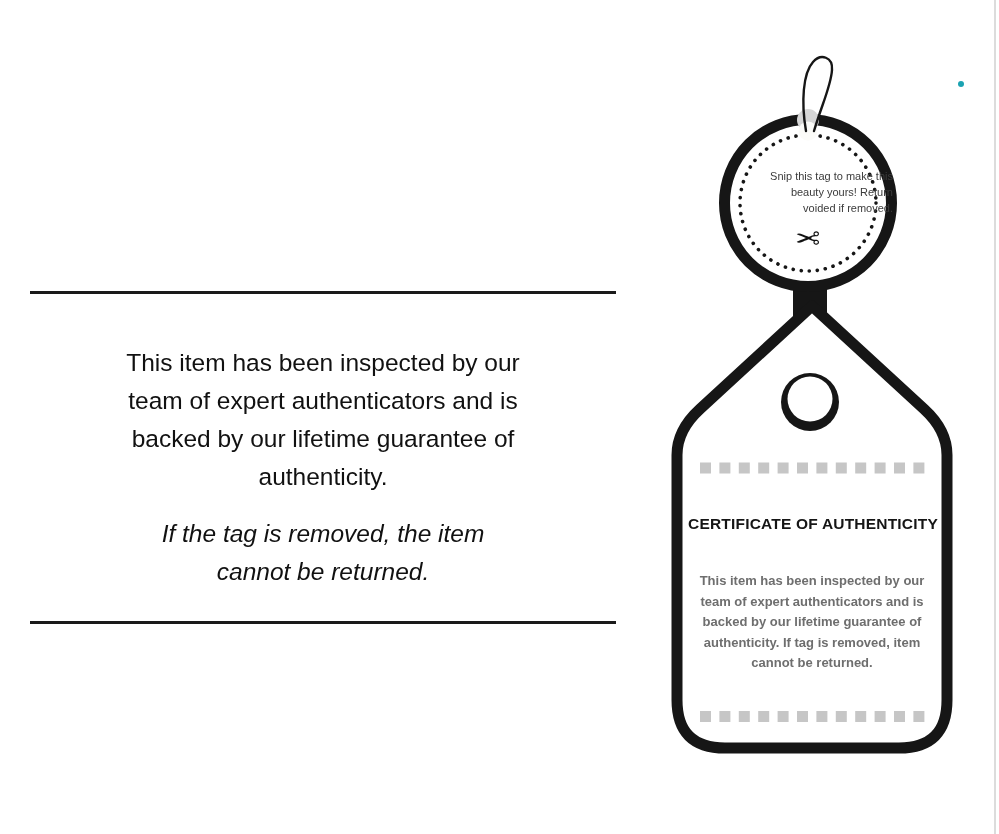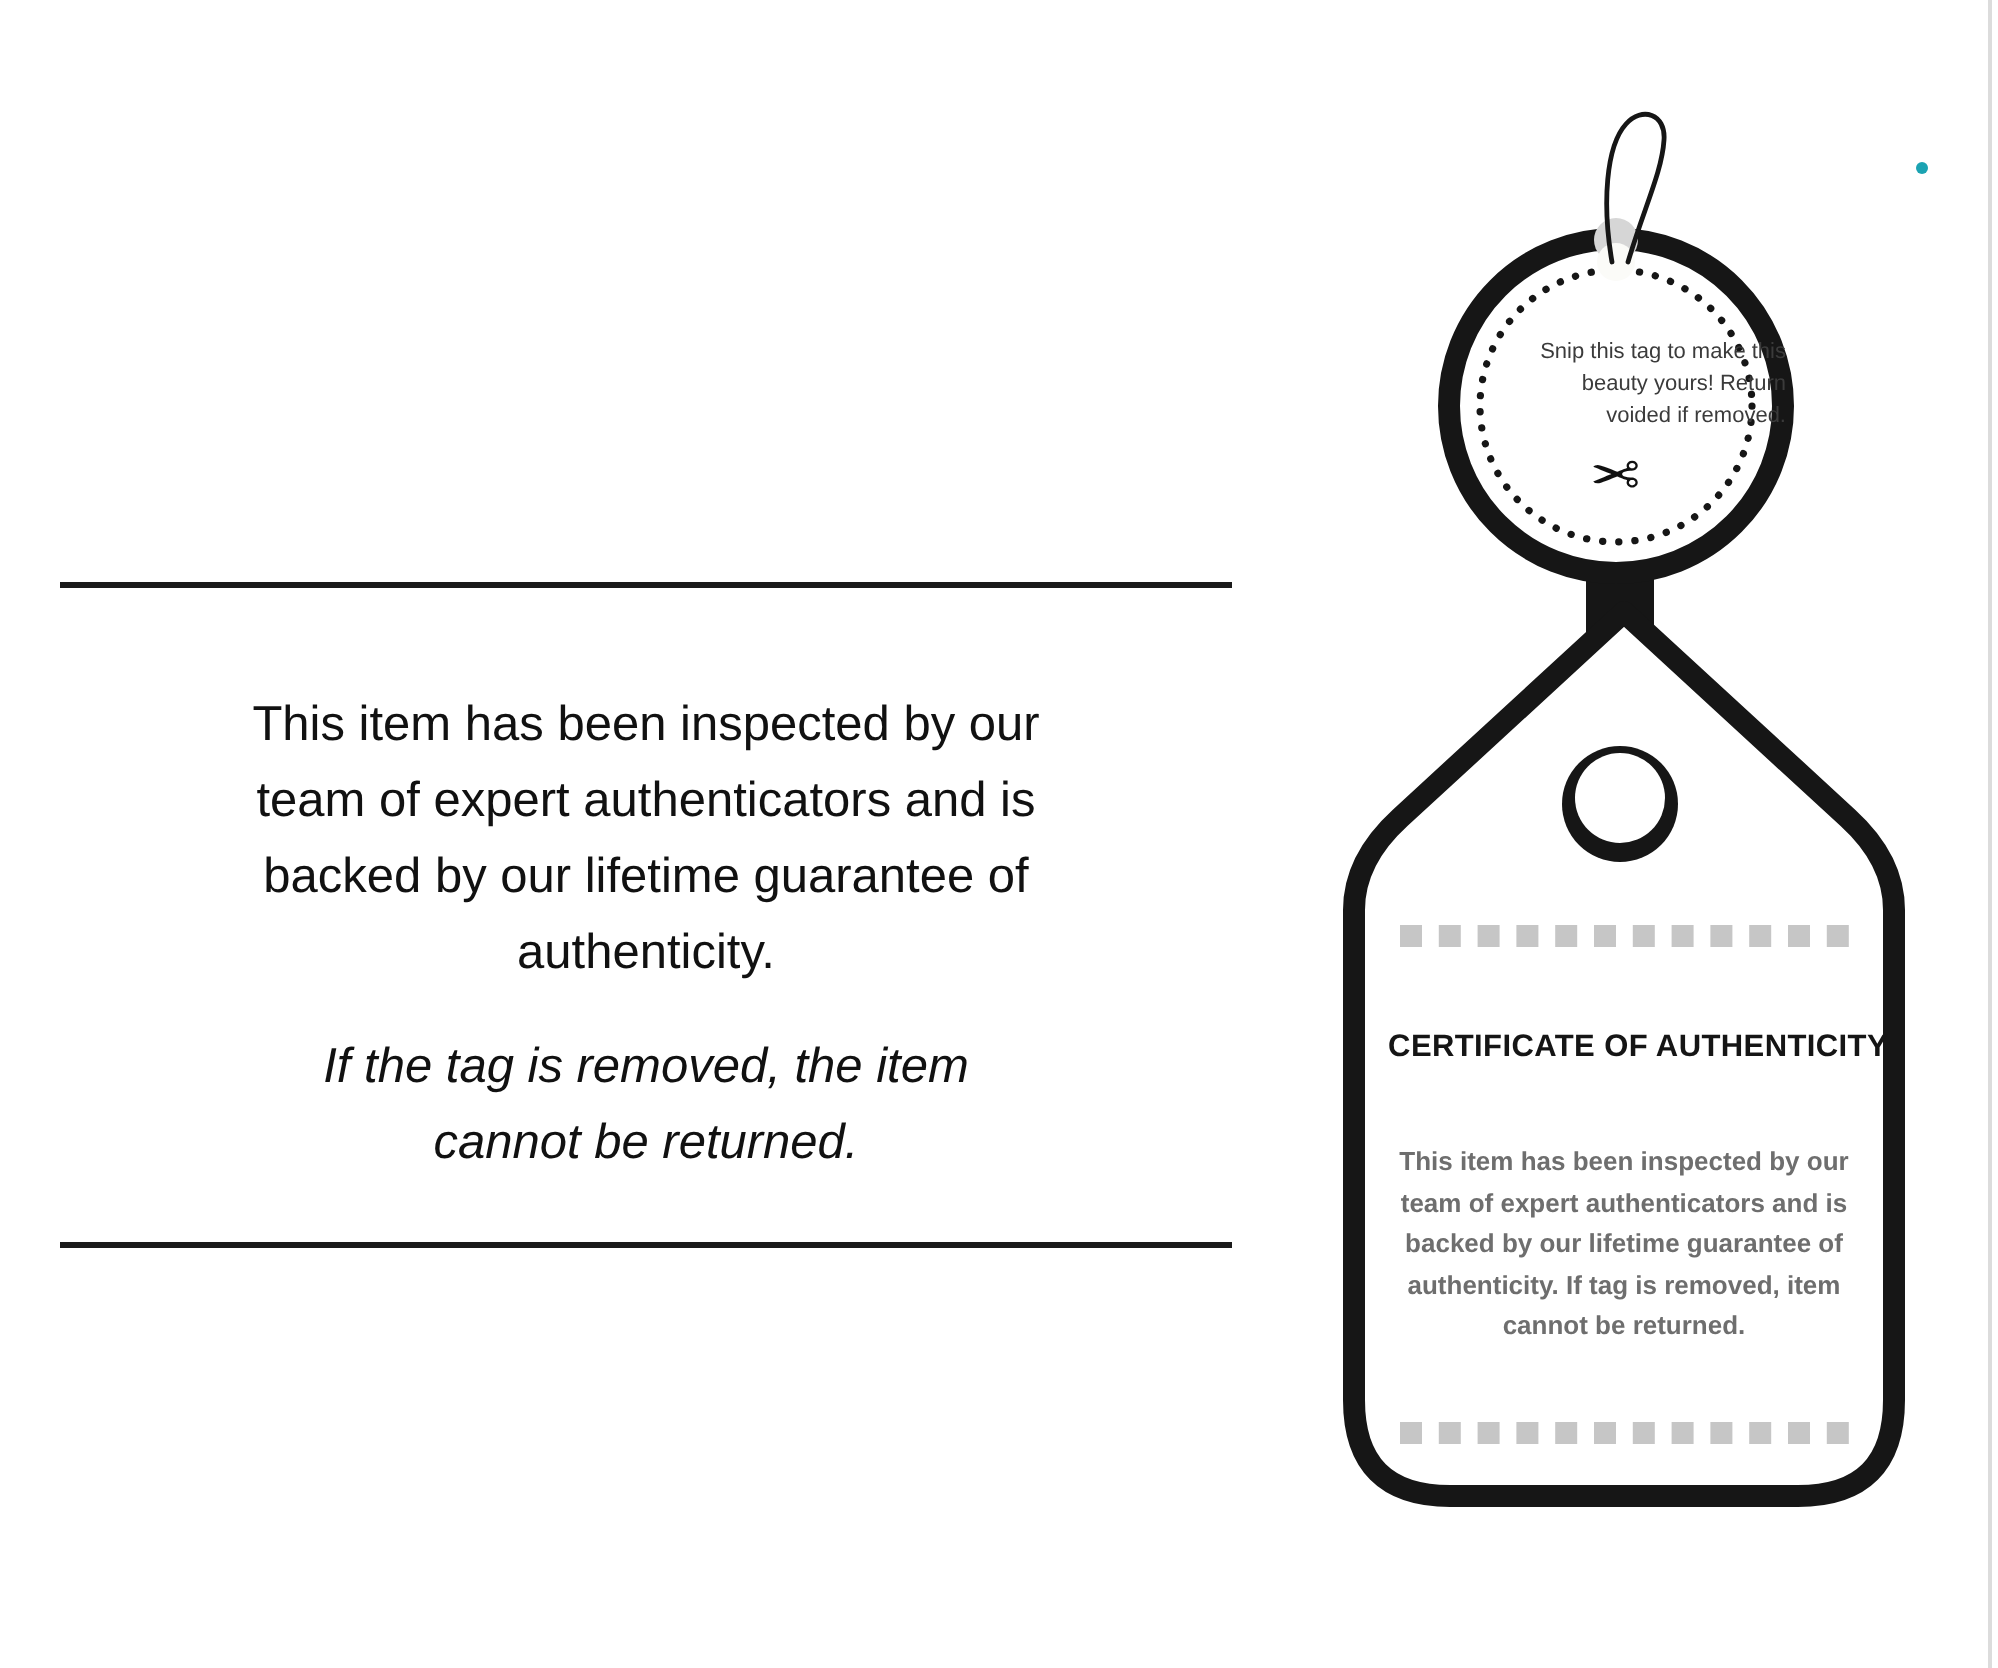--- a/index.html
+++ b/index.html
@@ -74,21 +74,21 @@
     font-size: 30px;
     line-height: 34px;
     color: #111111;
   }
 
   .certificate-title {
     position: absolute;
     left: 682px;
     top: 515px;
     width: 262px;
-    text-align: right;
+    text-align: center;
     font-weight: bold;
     font-size: 15.5px;
     letter-spacing: 0.2px;
     color: #151515;
   }
   .certificate-body {
     position: absolute;
     left: 689px;
     top: 571px;
     width: 246px;

